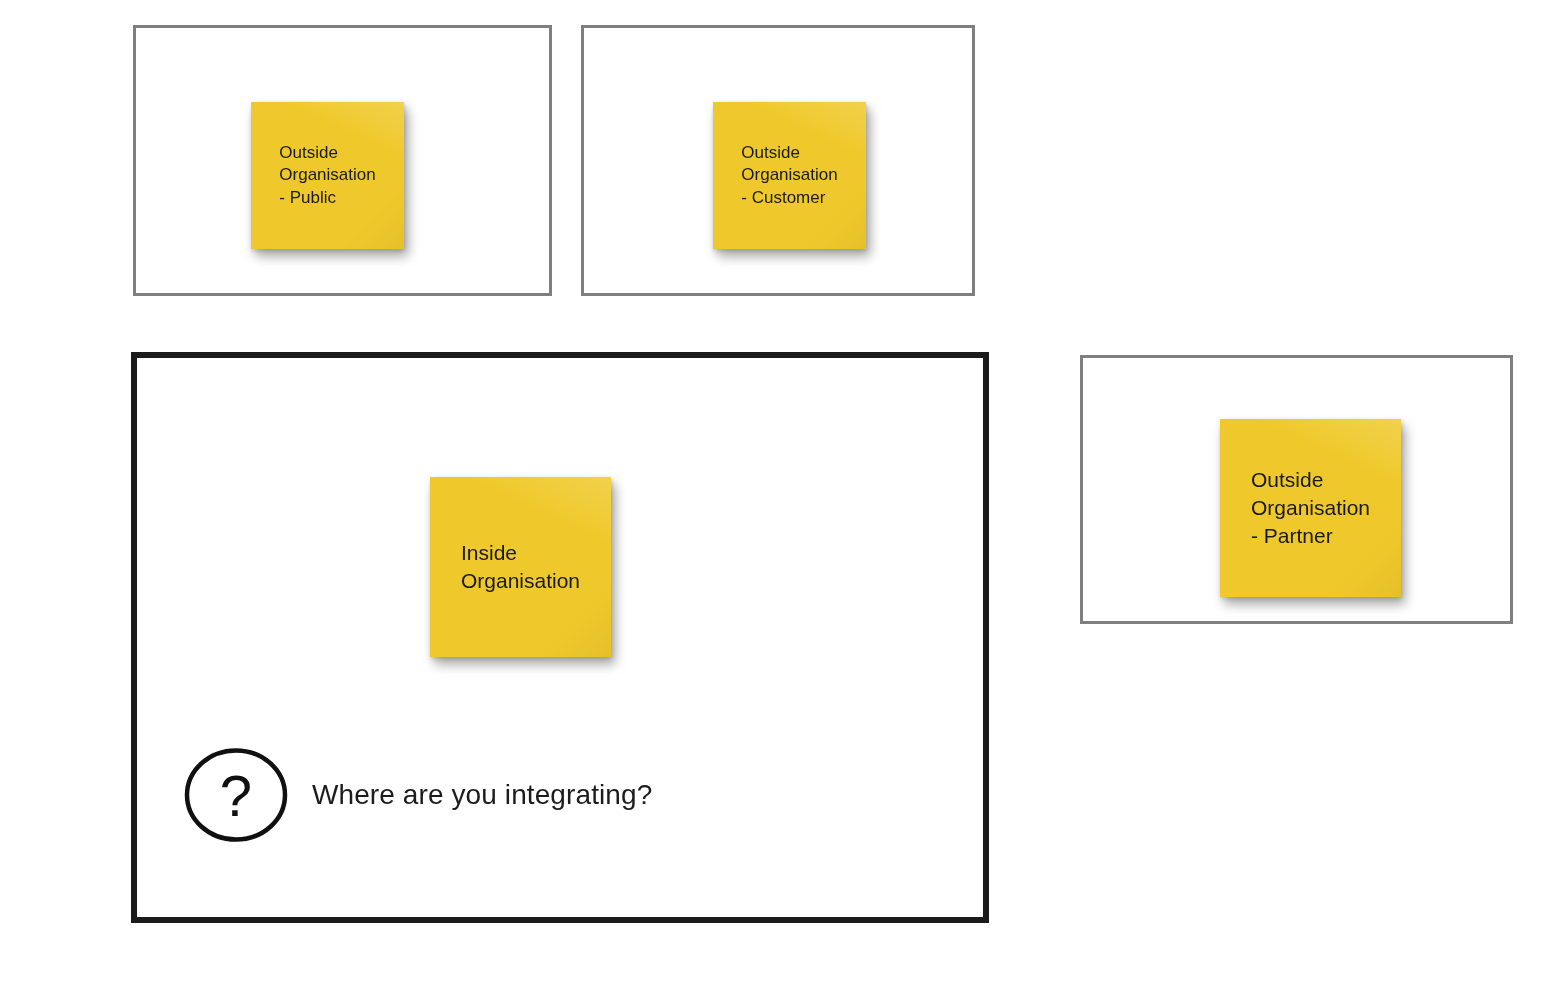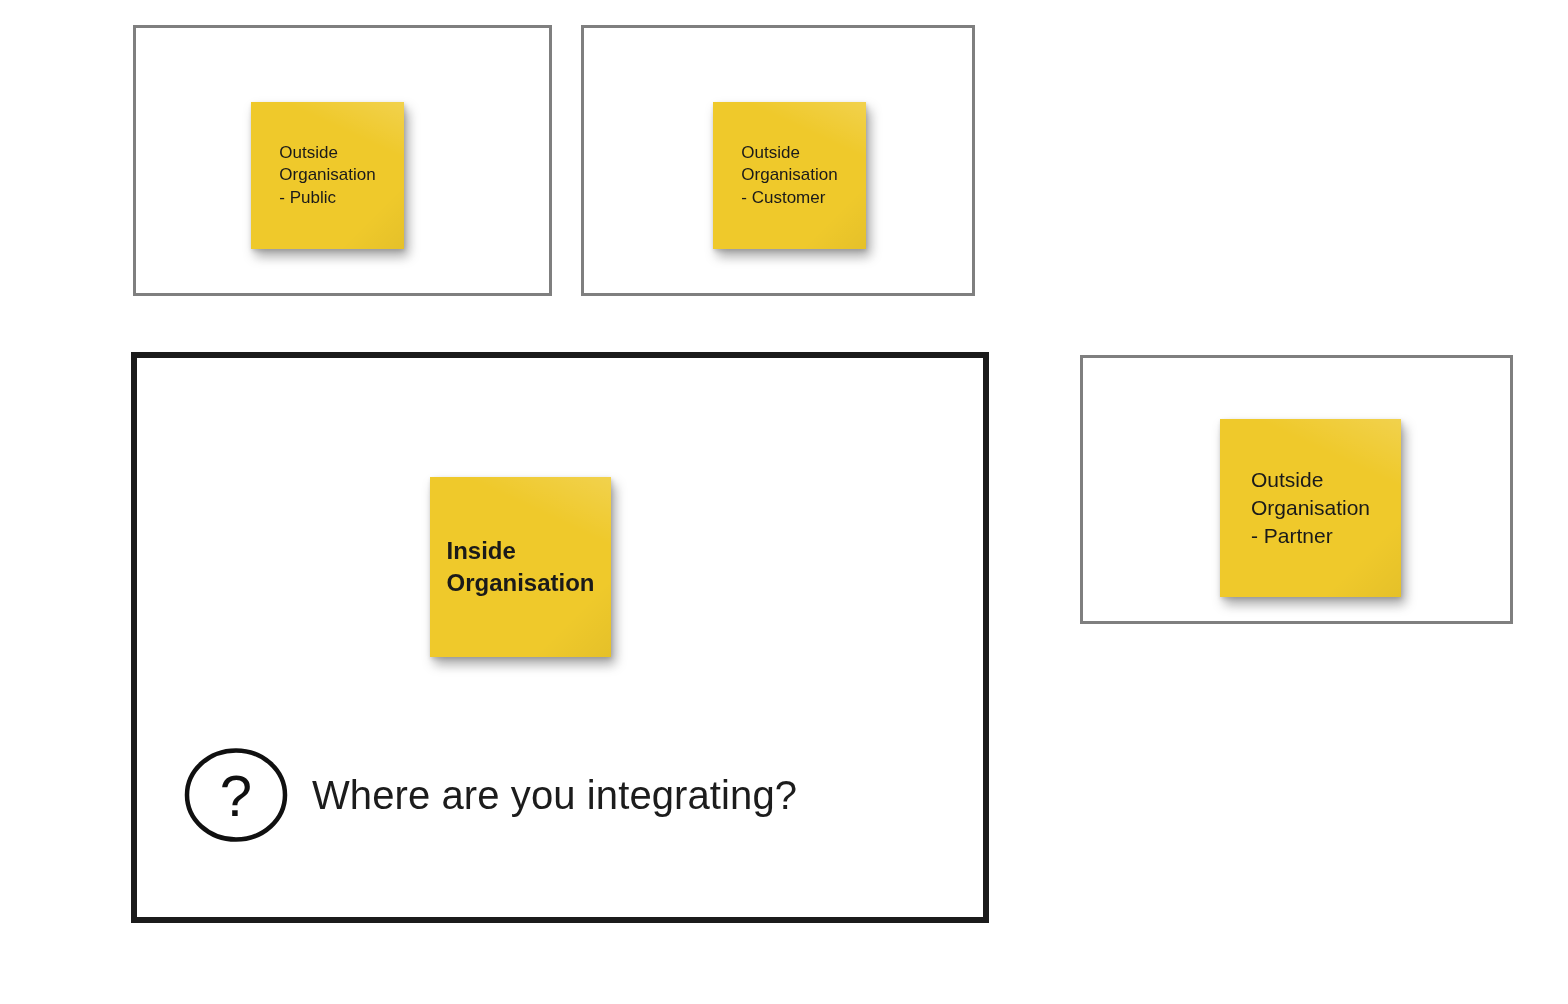--- a/index.html
+++ b/index.html
@@ -60,22 +60,21 @@
   }
 
   .note-small {
     width: 153px;
     height: 147px;
     font-size: 17px;
   }
   .note-large {
     width: 181px;
     height: 180px;
-    font-size: 24px;
-    font-weight: bold;
+    font-size: 21px;
   }
   .note-partner-size {
     width: 181px;
     height: 178px;
     font-size: 21px;
   }
 
   .note-public   { left: 251px;  top: 102px; }
   .note-customer { left: 713px;  top: 102px; }
   .note-partner  { left: 1220px; top: 419px; }
@@ -95,21 +94,21 @@
     align-items: center;
   }
   .question-mark {
     width: 104px;
     height: 94px;
     flex: 0 0 auto;
     display: block;
   }
   .question-text {
     margin-left: 24px;
-    font-size: 40px;
+    font-size: 28px;
     color: #1c1c1c;
     letter-spacing: 0.1px;
     white-space: nowrap;
   }
 </style>
 </head>
 <body>
 
 <div class="canvas">
 

